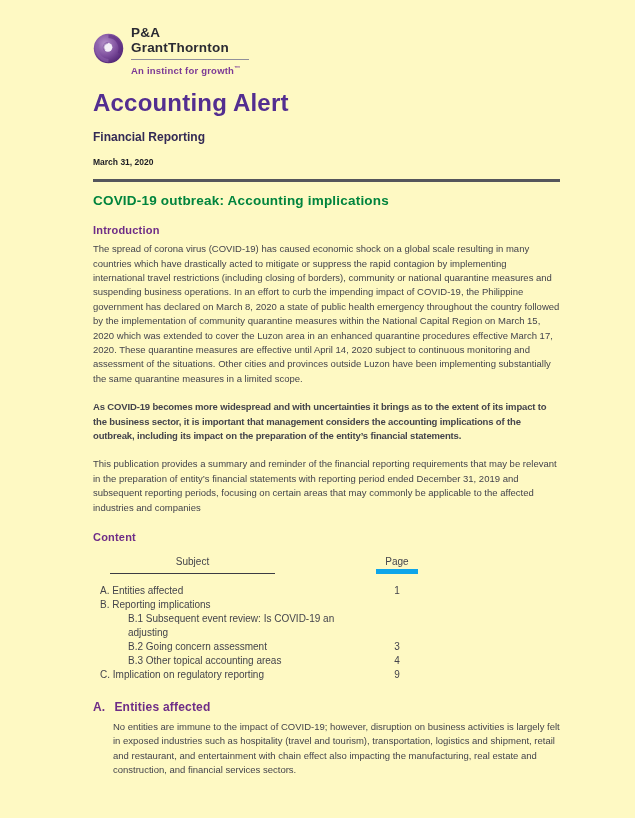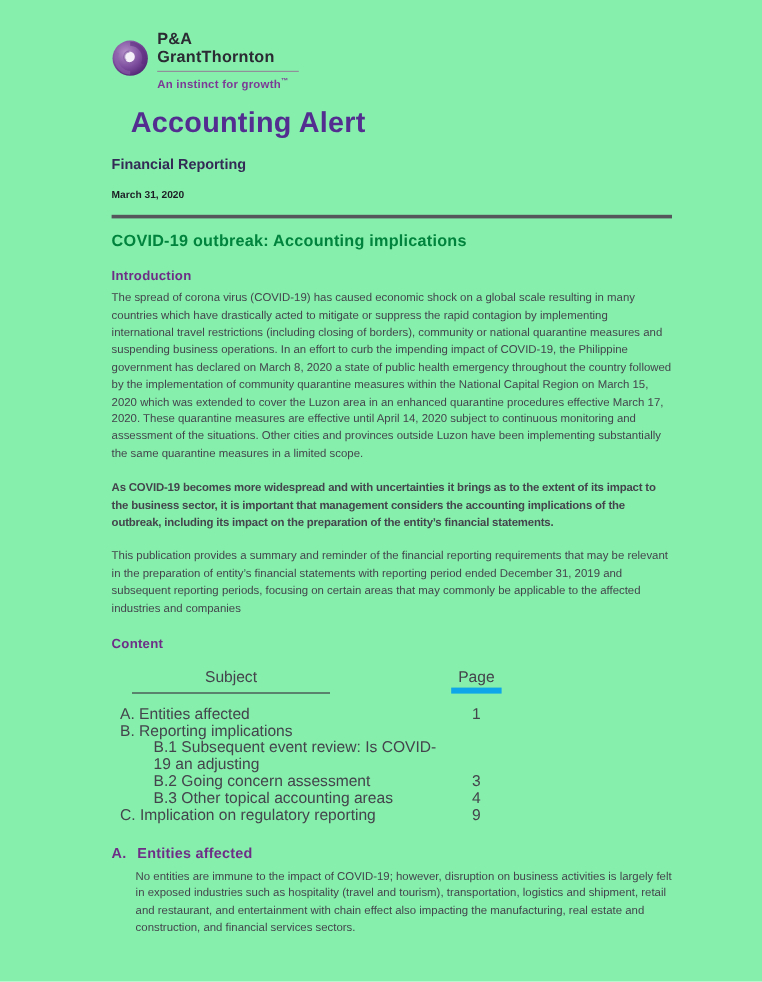--- a/index.html
+++ b/index.html
@@ -2,45 +2,45 @@
 <html><head>
 <meta charset="utf-8">
 <style>
   html,body{margin:0;padding:0;background:#ffffff;}
   body{
     width:635px;height:818px;
     font-family:"Liberation Sans",sans-serif;
     color:#44444c;
     overflow:hidden;
   }
-  .page{box-sizing:border-box;width:635px;height:818px;padding:25px 75px 0 93px;background:#86efac;}
+  .page{box-sizing:border-box;width:635px;height:818px;padding:25px 75px 0 93px;background:#fef9c3;}
 
   
   .logo{display:flex;gap:7px;align-items:flex-start;}
   .logo-icon{margin-top:8px;width:31px;height:31px;flex:0 0 31px;}
   .logo-text{padding-top:0;}
   .brand{font-size:13.5px;line-height:15px;font-weight:600;color:#2b2b33;letter-spacing:0.2px;}
   .logo-rule{border-top:1.5px solid #90909a;width:118px;margin:4px 0 5px;}
   .tagline{color:#7C3A96;font-size:9.5px;font-weight:600;letter-spacing:0.2px;}
   .tagline sup{font-size:6px;}
 
   
-  h1.title{margin:14px 16px 0;font-size:24px;line-height:26px;font-weight:700;color:#532E90;letter-spacing:0.2px;}
+  h1.title{margin:14px 0 0;font-size:24px;line-height:26px;font-weight:700;color:#532E90;letter-spacing:0.2px;}
   h2.subtitle{margin:14px 0 0;font-size:12px;font-weight:700;color:#332a55;}
   .pub-date{margin-top:13px;font-size:8.5px;font-weight:700;color:#1c1c24;}
   .divider{margin-top:12px;width:467px;height:3px;background:#55565c;}
 
   
   .article-title{margin:11px 0 0;font-size:13.5px;font-weight:700;color:#00843D;letter-spacing:0.2px;}
   h4.sec{margin:16px 0 6px;font-size:11px;font-weight:700;color:#6E2D87;letter-spacing:0.2px;}
   p.body{font-size:9.5px;line-height:14.4px;margin:0 0 14px;color:#44444c;}
   p.body.bold{font-weight:700;letter-spacing:-0.15px;}
 
   
-  .toc{width:318px;margin:13px 0 0 7px;font-size:13px;color:#44444c;}
+  .toc{width:318px;margin:13px 0 0 7px;font-size:10px;color:#44444c;}
   .toc-header{display:flex;margin-bottom:10px;}
   .toc-subject-header{width:165px;margin-left:10px;text-align:center;border-bottom:1px solid #3c3c44;padding-bottom:2px;}
   .toc-page-header{width:42px;margin-left:auto;text-align:center;border-bottom:5px solid #0ea5e9;padding-bottom:2px;}
   .toc-row{display:flex;line-height:14px;}
   .toc-label{flex:1;}
   .indent-1 .toc-label{padding-left:28px;}
   .indent-2 .toc-label{padding-left:43px;}
   .toc-page{width:42px;text-align:center;}
 
   

